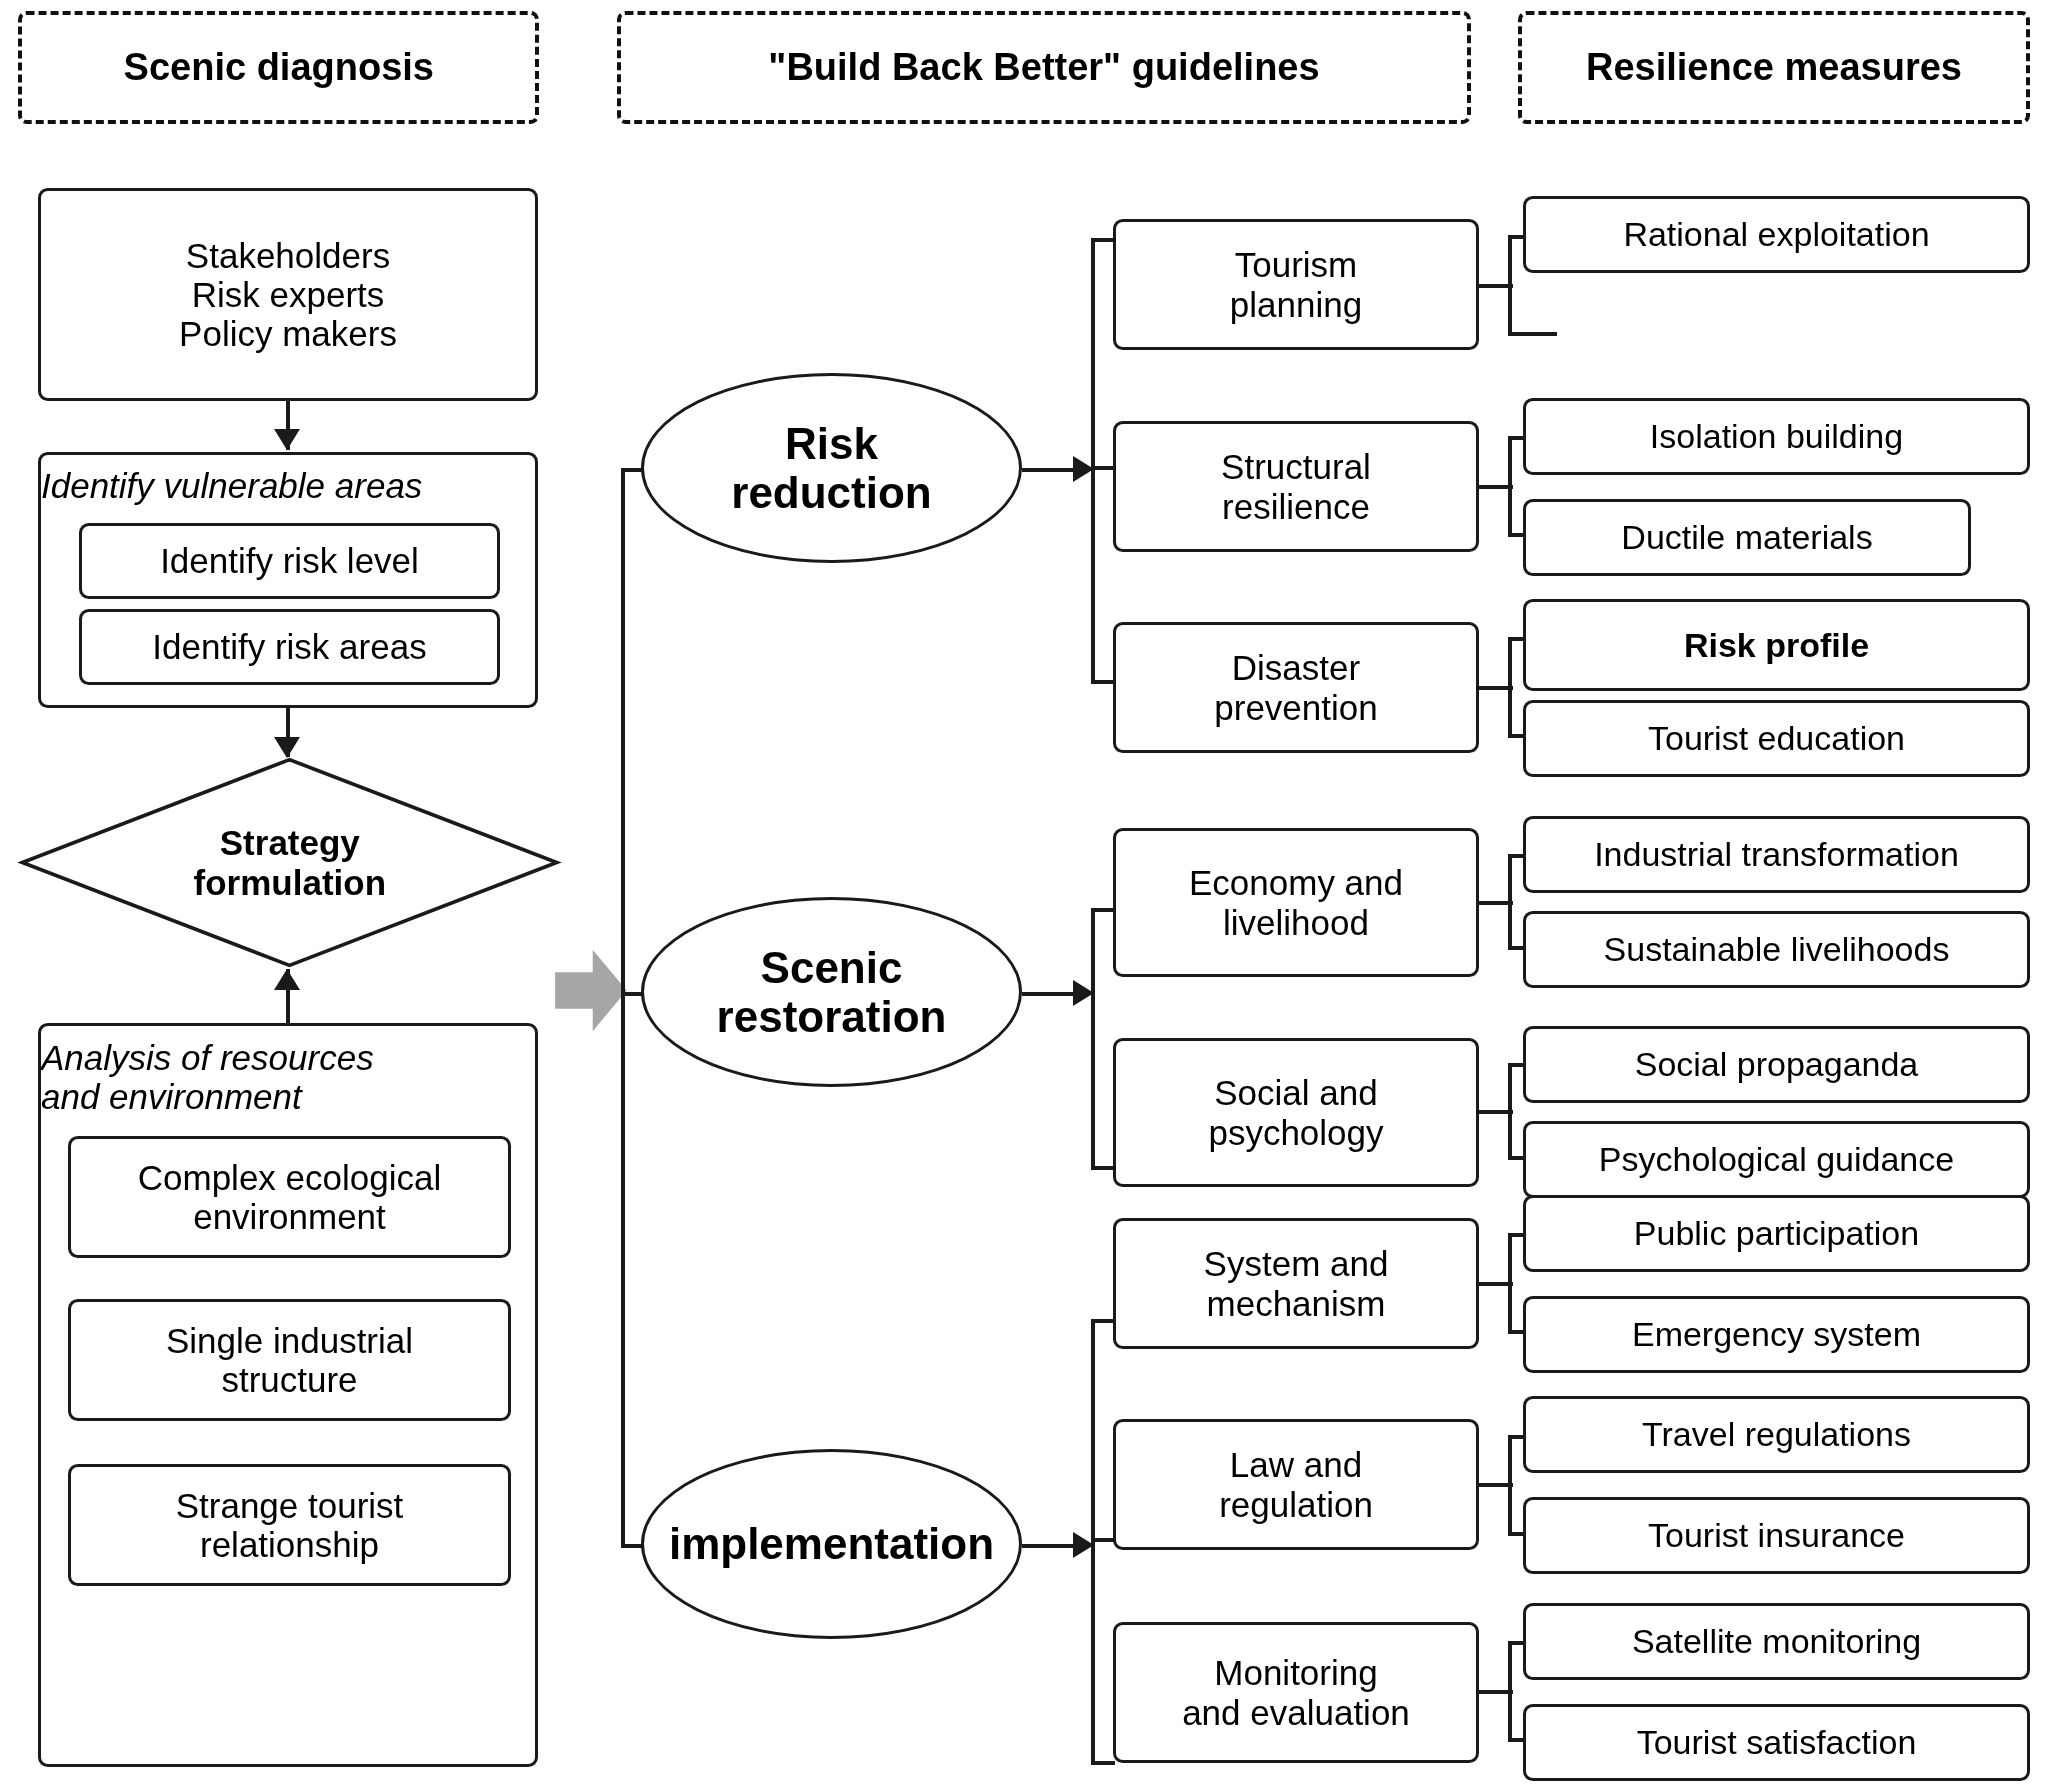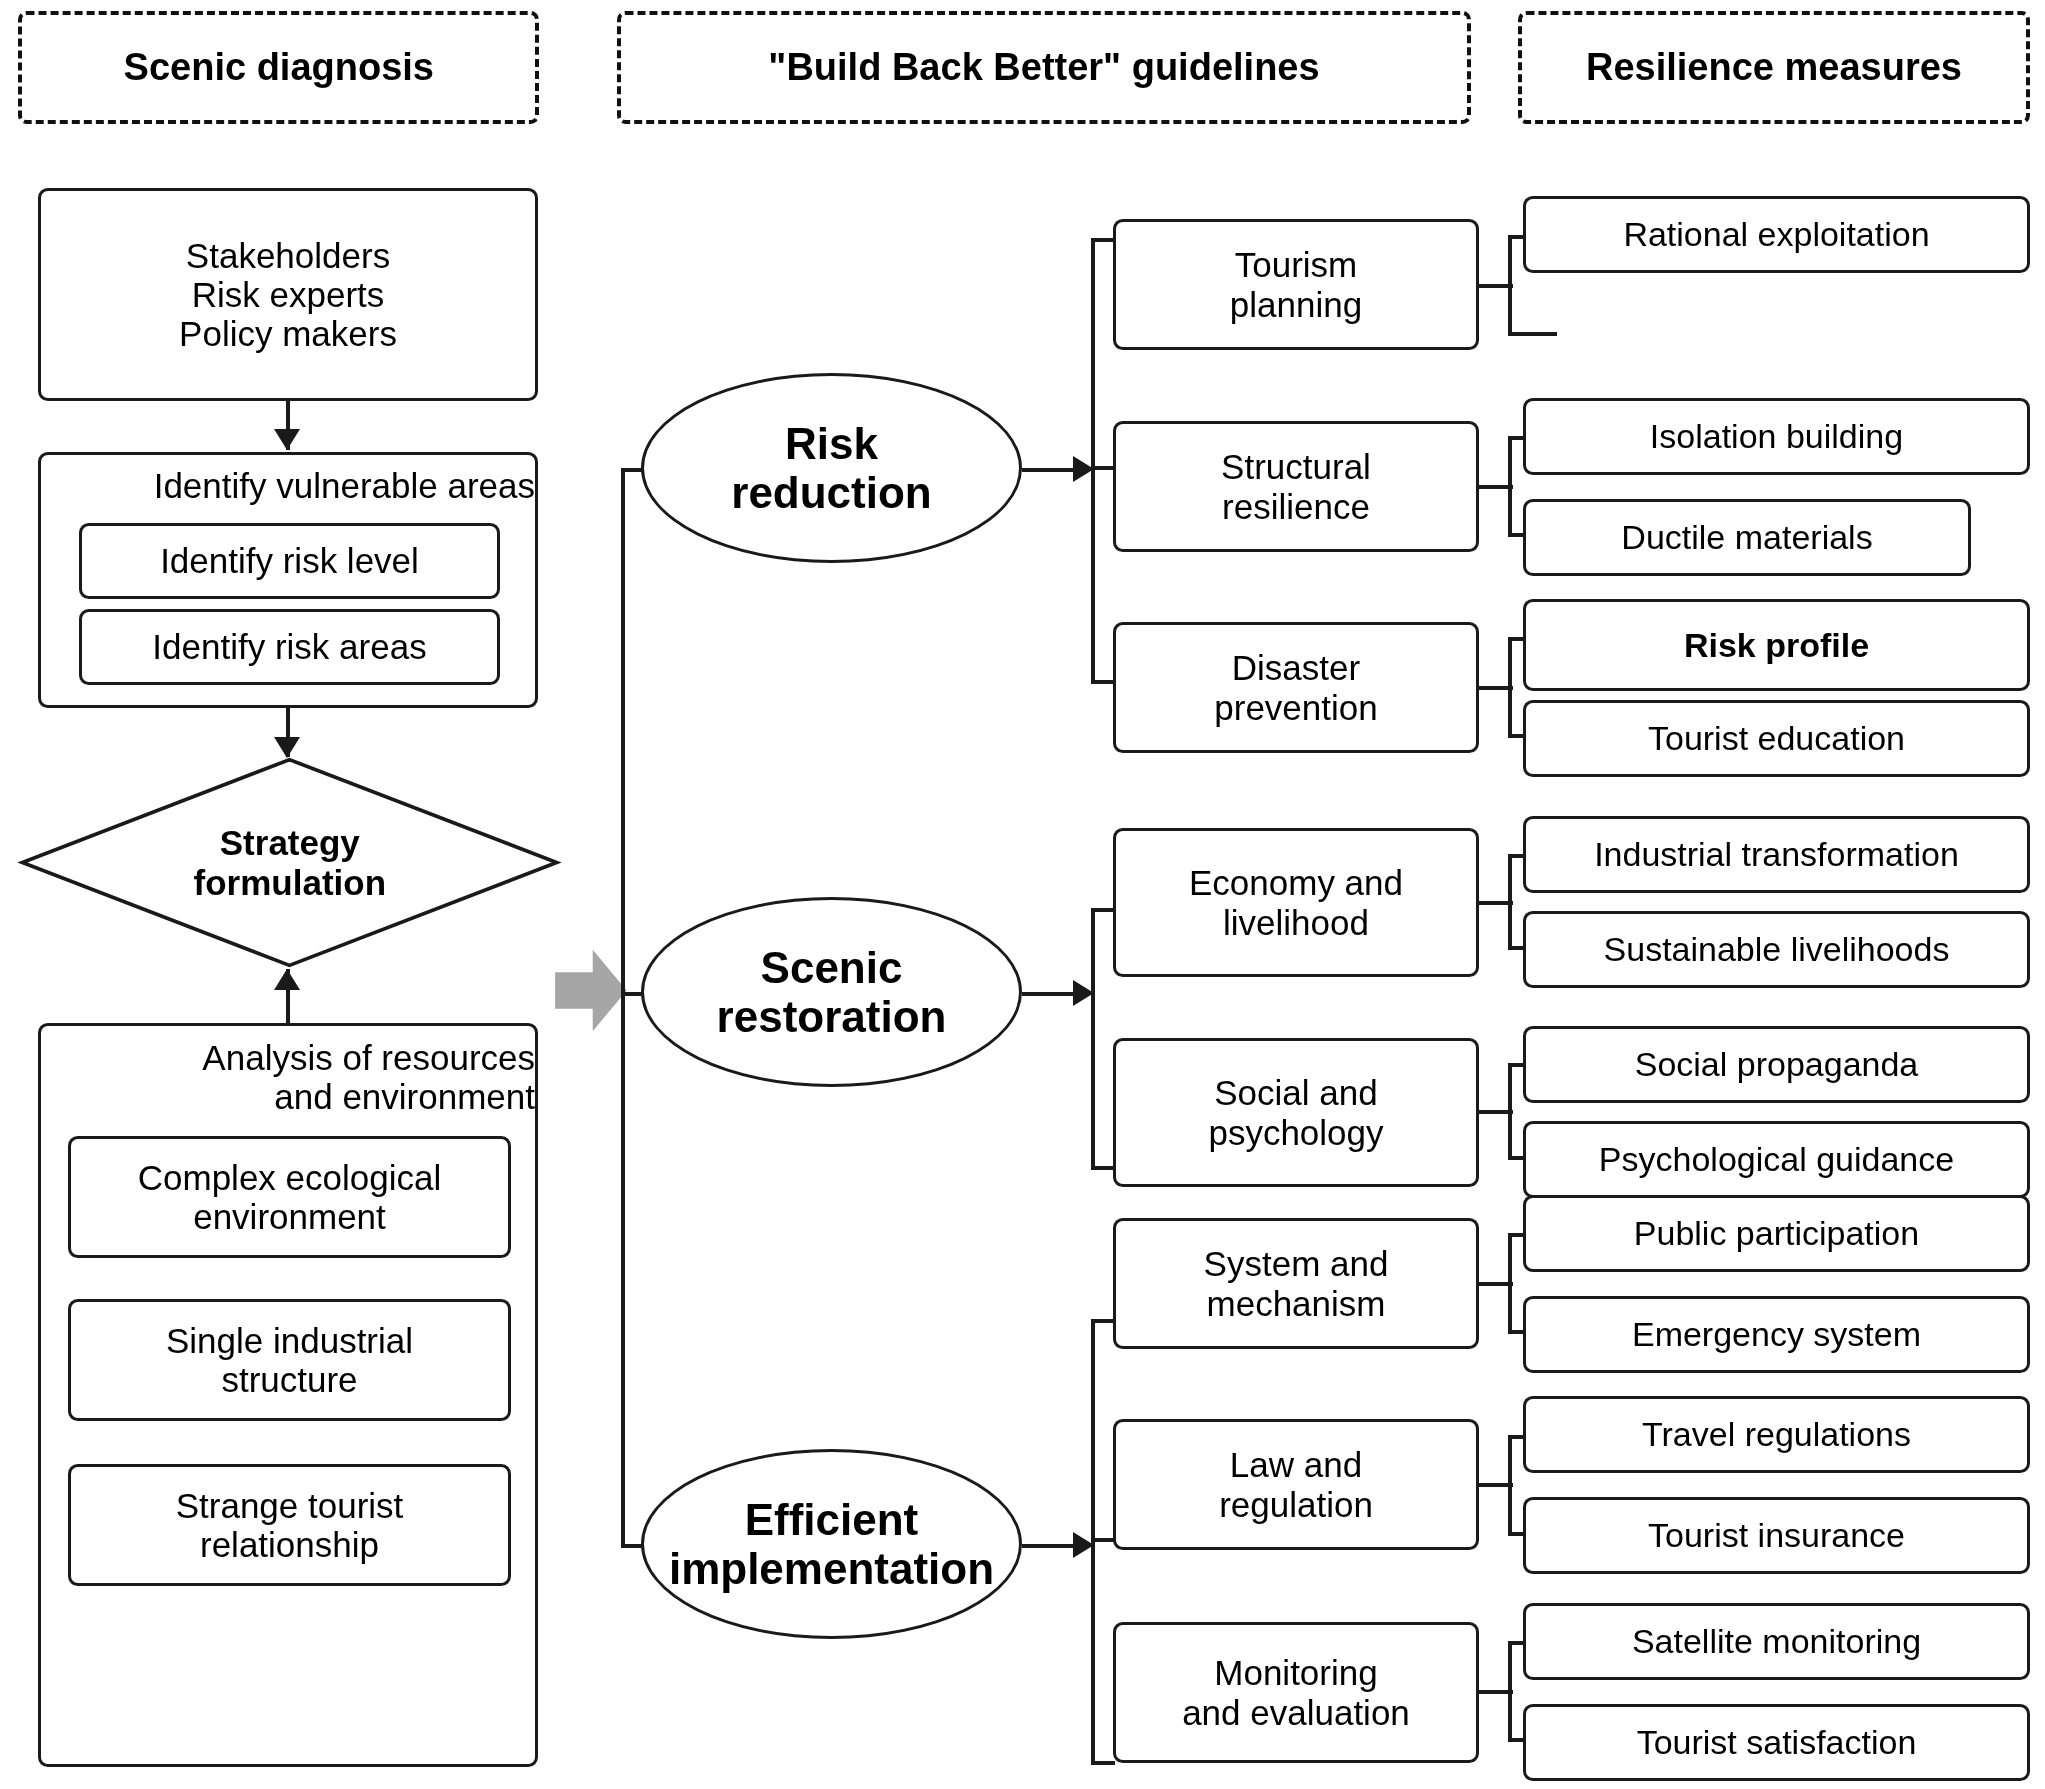--- a/index.html
+++ b/index.html
@@ -34,21 +34,21 @@
   }
   .box span{display:block;width:100%;text-align:center;}
 
   
   .groupbox{
     border:3.7px solid #1a1a1a;
     border-radius:9.8px;
     background:#fff;
   }
   .group-title{
-    position:absolute;left:0;right:0;text-align:right;
+    position:absolute;left:0;right:0;text-align:left;font-style:italic;
   }
 
   
   .oval{
     border:3.7px solid #1a1a1a;
     border-radius:50%;
     background:#fff;
     display:flex;align-items:center;justify-content:center;
     text-align:center;
     font-weight:bold;
@@ -186,21 +186,20 @@
     <div style="width:100%;">
       <div>Scenic</div>
       <div>restoration</div>
     </div>
   </div>
   <div class="hline" style="left:1022px;top:992px;width:61px;"></div>
   <div class="arrow-right" style="left:1073px;top:980px;"></div>
 
   <div class="abs oval t-oval" style="left:641px;top:1449px;width:381px;height:190px;">
     <div style="width:100%;">
-      <div>Efficient</div>
       <div>implementation</div>
     </div>
   </div>
   <div class="hline" style="left:1022px;top:1544px;width:61px;"></div>
   <div class="arrow-right" style="left:1073px;top:1532px;"></div>
 
   <div class="vline" style="left:1091px;top:238px;height:444px;"></div>
   <div class="hline" style="left:1091px;top:238px;width:24.4px;"></div>
   <div class="hline" style="left:1091px;top:466px;width:24.4px;"></div>
   <div class="hline" style="left:1091px;top:680px;width:24.4px;"></div>

